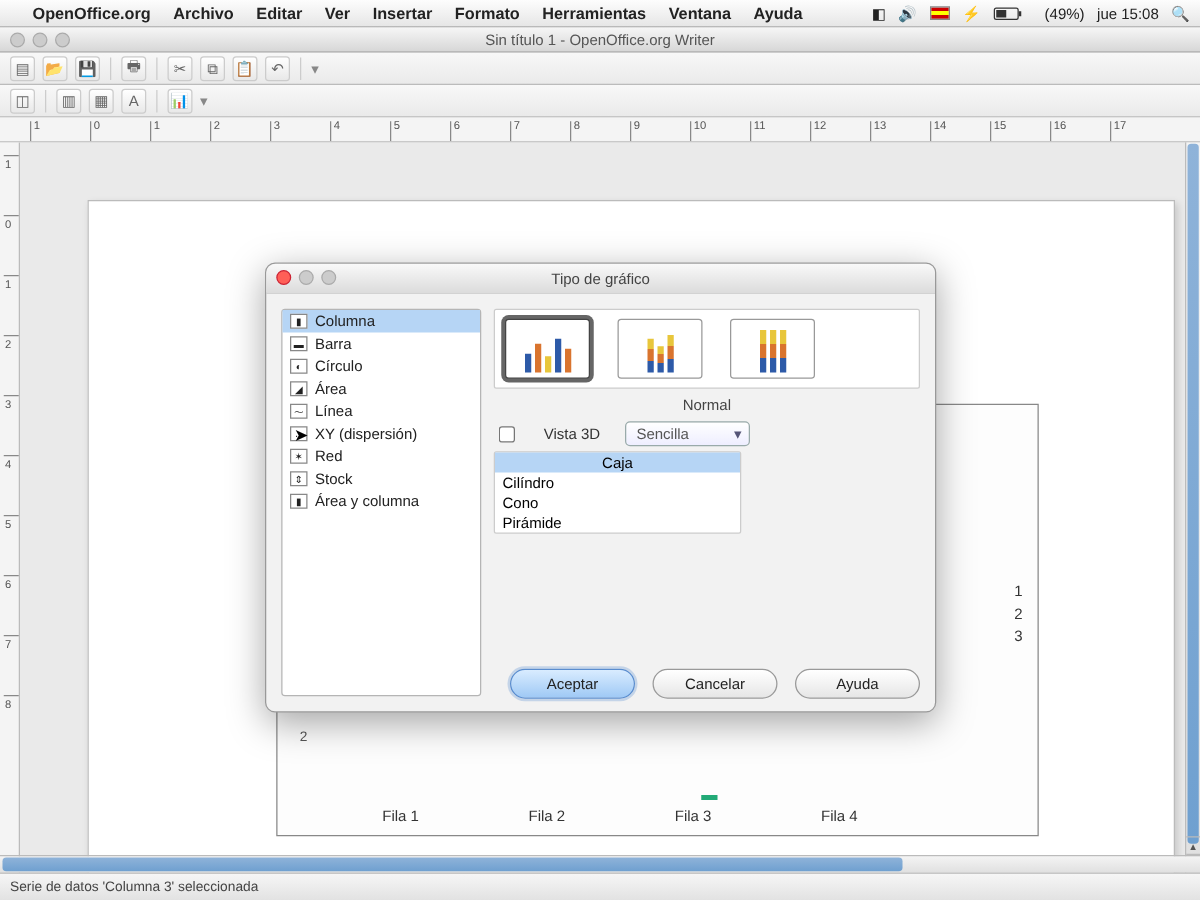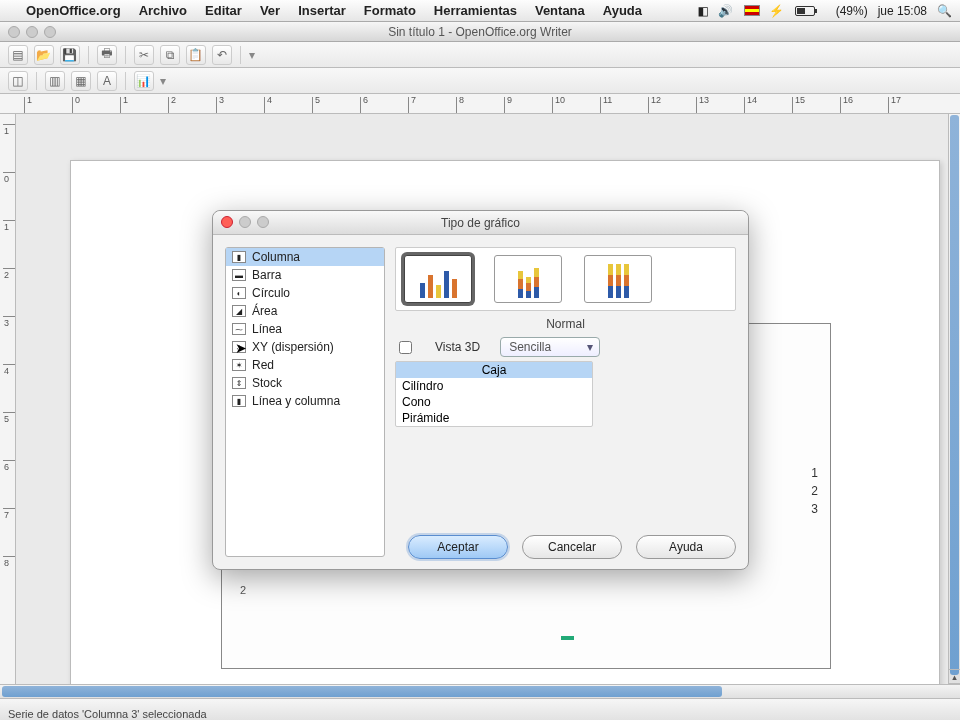--- a/index.html
+++ b/index.html
@@ -94,21 +94,21 @@
   }
   .vscroll{position:absolute;right:0;top:114px;bottom:22px;width:12px;background:linear-gradient(#f4f4f4,#e0e0e0);border-left:1px solid #bbb;}
   .vscroll .thumb{position:absolute;top:1px;left:1px;right:1px;height:560px;background:linear-gradient(#8fb3d9,#6fa0d0);border-radius:3px;}
   .vscroll .arrows{position:absolute;bottom:1px;left:0;right:0;display:flex;flex-direction:column;}
   .vscroll .arrow{height:14px;border-top:1px solid #bbb;display:flex;align-items:center;justify-content:center;font-size:9px;color:#555;}
   .hscroll{position:absolute;left:0;right:0;bottom:22px;height:14px;background:linear-gradient(#f4f4f4,#e0e0e0);border-top:1px solid #bbb;}
   .hscroll .thumb{position:absolute;left:2px;top:1px;bottom:1px;width:75%;background:linear-gradient(#8fb3d9,#6fa0d0);border-radius:3px;}
   .statusbar{
     position:absolute;left:0;right:0;bottom:0;height:22px;
     background:linear-gradient(#f6f6f6,#e2e2e2);border-top:1px solid #bbb;
-    display:flex;align-items:flex-end;padding:0 8px;font-size:11px;color:#444;
+    display:flex;align-items:center;padding:0 8px;font-size:11px;color:#444;
   }
   .page{
     position:absolute;left:54px;top:46px;width:870px;height:700px;
     background:#fff;border:1px solid #bbb;box-shadow:2px 2px 6px rgba(0,0,0,.15);
   }
   
   .chartobj{
     position:absolute;left:150px;top:162px;width:610px;height:346px;
     border:1px solid #888;background:#fdfdfd;
   }
@@ -363,20 +363,26 @@
             <span style="height:50%;background:#d9742e"></span>
             <span style="height:37%;background:#e8c63b;outline:2px solid #2a7;">
           </span>
         </div>
         <div class="bargrp">
           <span style="height:62%;background:#2d5aa8"></span>
             <span style="height:87%;background:#d9742e"></span>
             <span style="height:75%;background:#e8c63b"></span>
         </div>
       </div>
+      <div class="xaxis">
+        <span>Fila 1</span>
+        <span>Fila 2</span>
+        <span>Fila 3</span>
+        <span>Fila 4</span>
+      </div>
       <div class="legend">
         <div>1</div>
         <div>2</div>
         <div>3</div>
       </div>
     </div>
   </div>
 </div>
 
 <div class="vscroll">
@@ -432,21 +438,21 @@
       <div class="row">
           <span class="ico">✶</span>
           <span>Red</span>
         </div>
       <div class="row">
           <span class="ico">⇕</span>
           <span>Stock</span>
         </div>
       <div class="row">
           <span class="ico">▮</span>
-          <span>Línea y columna</span>
+          <span>Área y columna</span>
         </div>
     </div>
     <div class="rightpane">
       <div class="previewrow">
         <div class="pv sel">
           <span class="pvbar" style="height:40%;background:#2d5aa8"></span>
           <span class="pvbar" style="height:60%;background:#d9742e"></span>
           <span class="pvbar" style="height:35%;background:#e8c63b"></span>
           <span class="pvbar" style="height:70%;background:#2d5aa8"></span>
           <span class="pvbar" style="height:50%;background:#d9742e"></span>

